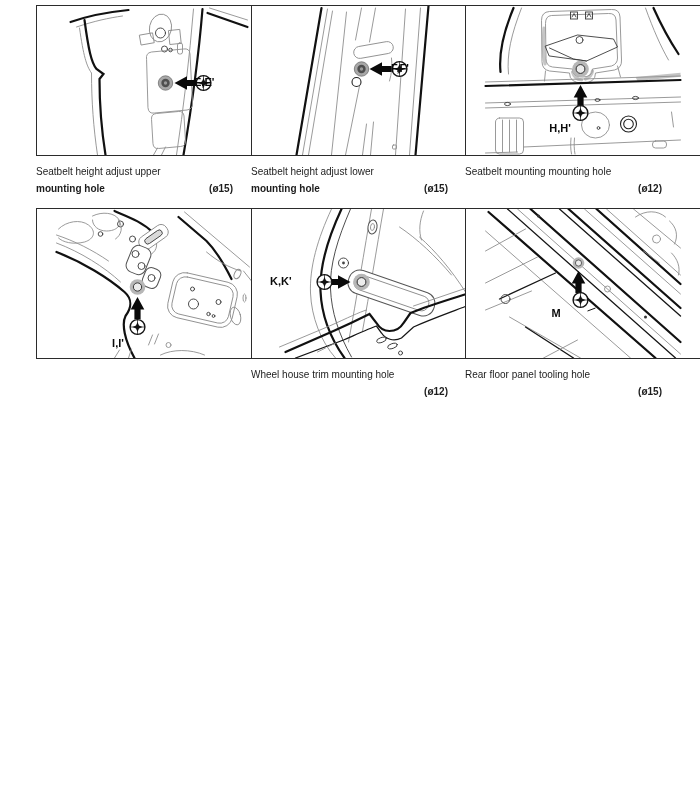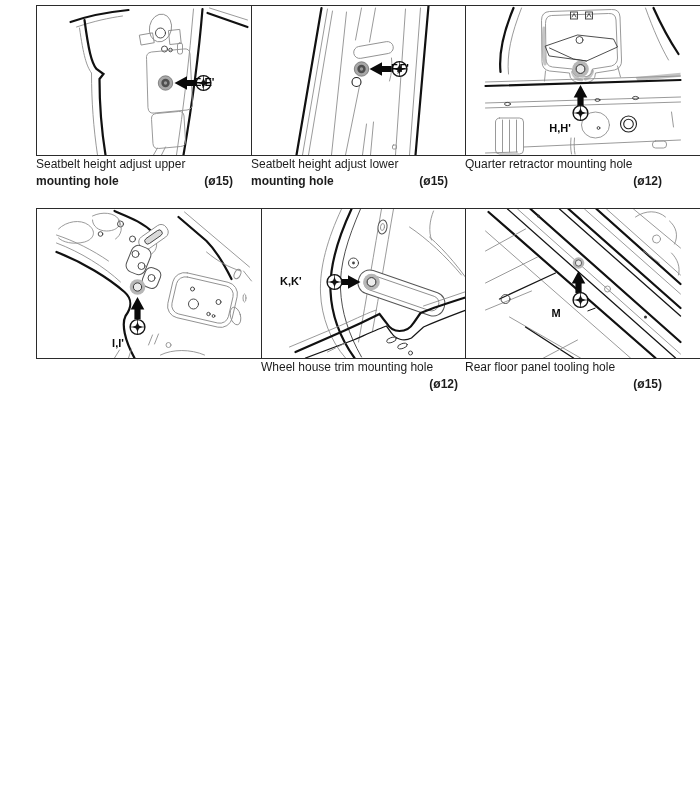--- a/index.html
+++ b/index.html
@@ -3,21 +3,21 @@
 <meta charset="utf-8">
 <style>
   html,body{margin:0;padding:0;background:#fff;}
   body{width:700px;height:809px;position:relative;font-family:"Liberation Sans",sans-serif;}
   .page{position:absolute;left:0;top:0;width:700px;height:809px;background:#fff;overflow:hidden;}
   .fig{position:absolute;margin:0;width:197px;}
   .panel{position:relative;width:236px;height:151px;border:1px solid #2b2b2b;background:#fff;box-sizing:border-box;}
   svg.art{position:absolute;left:0;top:0;width:100%;height:100%;display:block;}
   .mlabel{position:absolute;font-size:11px;font-weight:bold;color:#0a0a0a;line-height:13px;white-space:nowrap;letter-spacing:0;}
   .ctr{transform:translateX(-50%);text-align:center;}
-  .caption{width:197px;font-size:12px;line-height:17px;color:#1c1c1c;}
+  .caption{margin-top:7px;width:197px;font-size:10px;line-height:17px;color:#1c1c1c;}
   .cap2{display:flex;justify-content:space-between;font-weight:bold;}
   
   .tk{stroke:#111;stroke-width:2.2;fill:none;stroke-linecap:round;}
   .tk1{stroke:#161616;stroke-width:1.3;fill:none;stroke-linecap:round;}
   .tn{stroke:#8f8f8f;stroke-width:0.9;fill:none;stroke-linecap:round;}
   .tnf{stroke:#8f8f8f;stroke-width:0.9;fill:#fff;}
   .md{stroke:#3a3a3a;stroke-width:0.9;fill:none;stroke-linecap:round;}
   .mdf{stroke:#555;stroke-width:1;fill:#fff;}
   .mdg{stroke:#444;stroke-width:0.9;fill:#d9d9d9;}
   .mdc{stroke:#222;stroke-width:1.1;fill:#fff;}
@@ -159,21 +159,21 @@
         <path class="tn" d="M0,147 L32,146"></path>
         <rect class="tn" x="167" y="135" width="14" height="7" rx="3"></rect>
         <path class="tn" d="M186,106 L188,121"></path>
         <use href="#mk-hole-pocket" transform="translate(95,63)"></use>
         <use href="#mk-arrow" transform="translate(95,79) rotate(90)"></use>
         <use href="#mk-target" transform="translate(95,107)"></use>
       </svg>
       <span class="mlabel ctr" style="left:94px;top:116px">H,H'</span>
     </div>
     <figcaption class="caption">
-      <div>Quarter retractor mounting hole</div>
+      <div>Seatbelt mounting mounting hole</div>
       <div class="cap2">
         <span></span>
         <span class="dia">(ø12)</span>
       </div>
     </figcaption>
   </figure>
 
   <figure class="fig" style="left:36px;top:208px">
     <div class="panel">
       <svg class="art" viewBox="0 0 195 149">
@@ -221,21 +221,21 @@
         <circle class="tn" cx="112" cy="136" r="2.5"></circle>
         <path class="tn" d="M63,141 L58,149 M75,140 L72,149 M96,126 L92,136 M102,125 L98,135"></path>
         <use href="#mk-hole-pocket" transform="translate(81,78) scale(0.94)"></use>
         <use href="#mk-arrow" transform="translate(81,88) rotate(90)"></use>
         <use href="#mk-target" transform="translate(81,118)"></use>
       </svg>
       <span class="mlabel ctr" style="left:81px;top:128px">I,I'</span>
     </div>
   </figure>
 
-  <figure class="fig" style="left:261px;top:208px">
+  <figure class="fig" style="left:251px;top:208px">
     <div class="panel">
       <svg class="art" viewBox="0 0 195 149">
         <path class="tn" d="M60,0 C46,30 38,58 39,84 C40,108 49,132 64,149"></path>
         <path class="tk" d="M70,0 C56,30 48,56 49,82 C50,106 58,128 73,149"></path>
         <path class="md" d="M79,0 C66,30 58,56 59,80 C60,103 67,125 80,148"></path>
         <path class="tn" d="M100,0 C93,40 85,90 77,133"></path>
         <path class="tn" d="M112,0 C105,40 98,84 91,122"></path>
         <path class="tn" d="M128,18 C146,30 164,47 180,66"></path>
         <path class="tn" d="M148,28 C164,42 180,61 194,83"></path>
         <path class="tn" d="M152,2 C148,12 147,22 150,31"></path>

